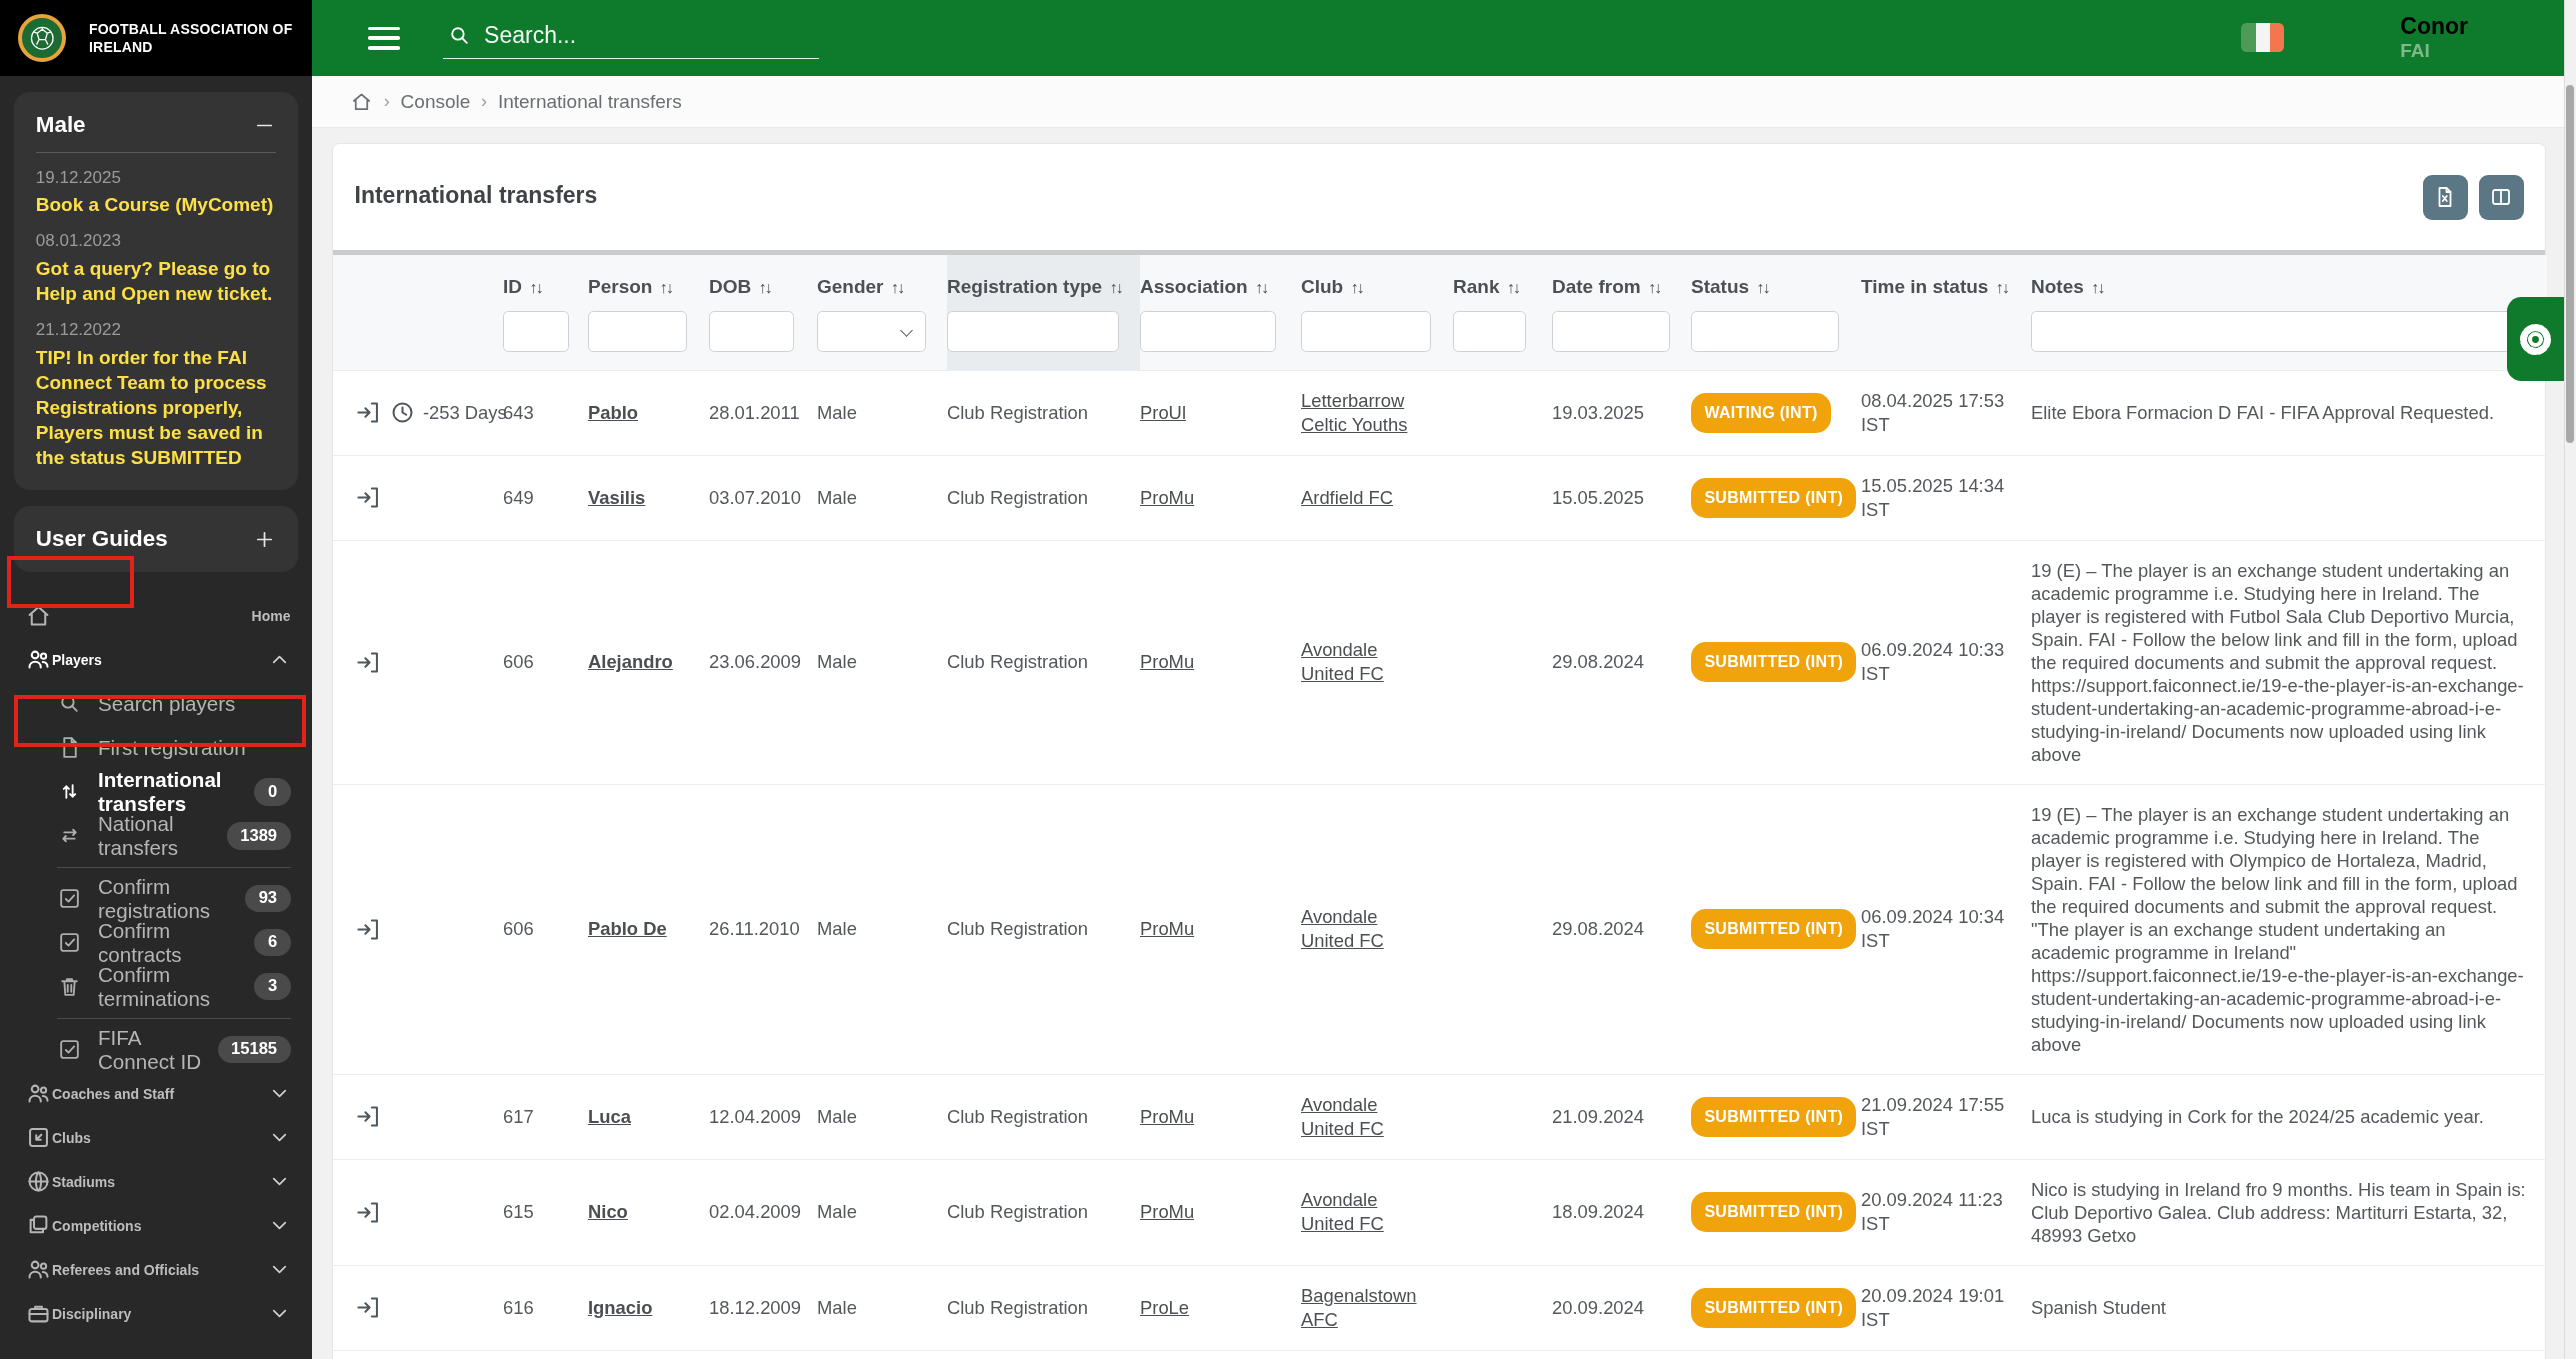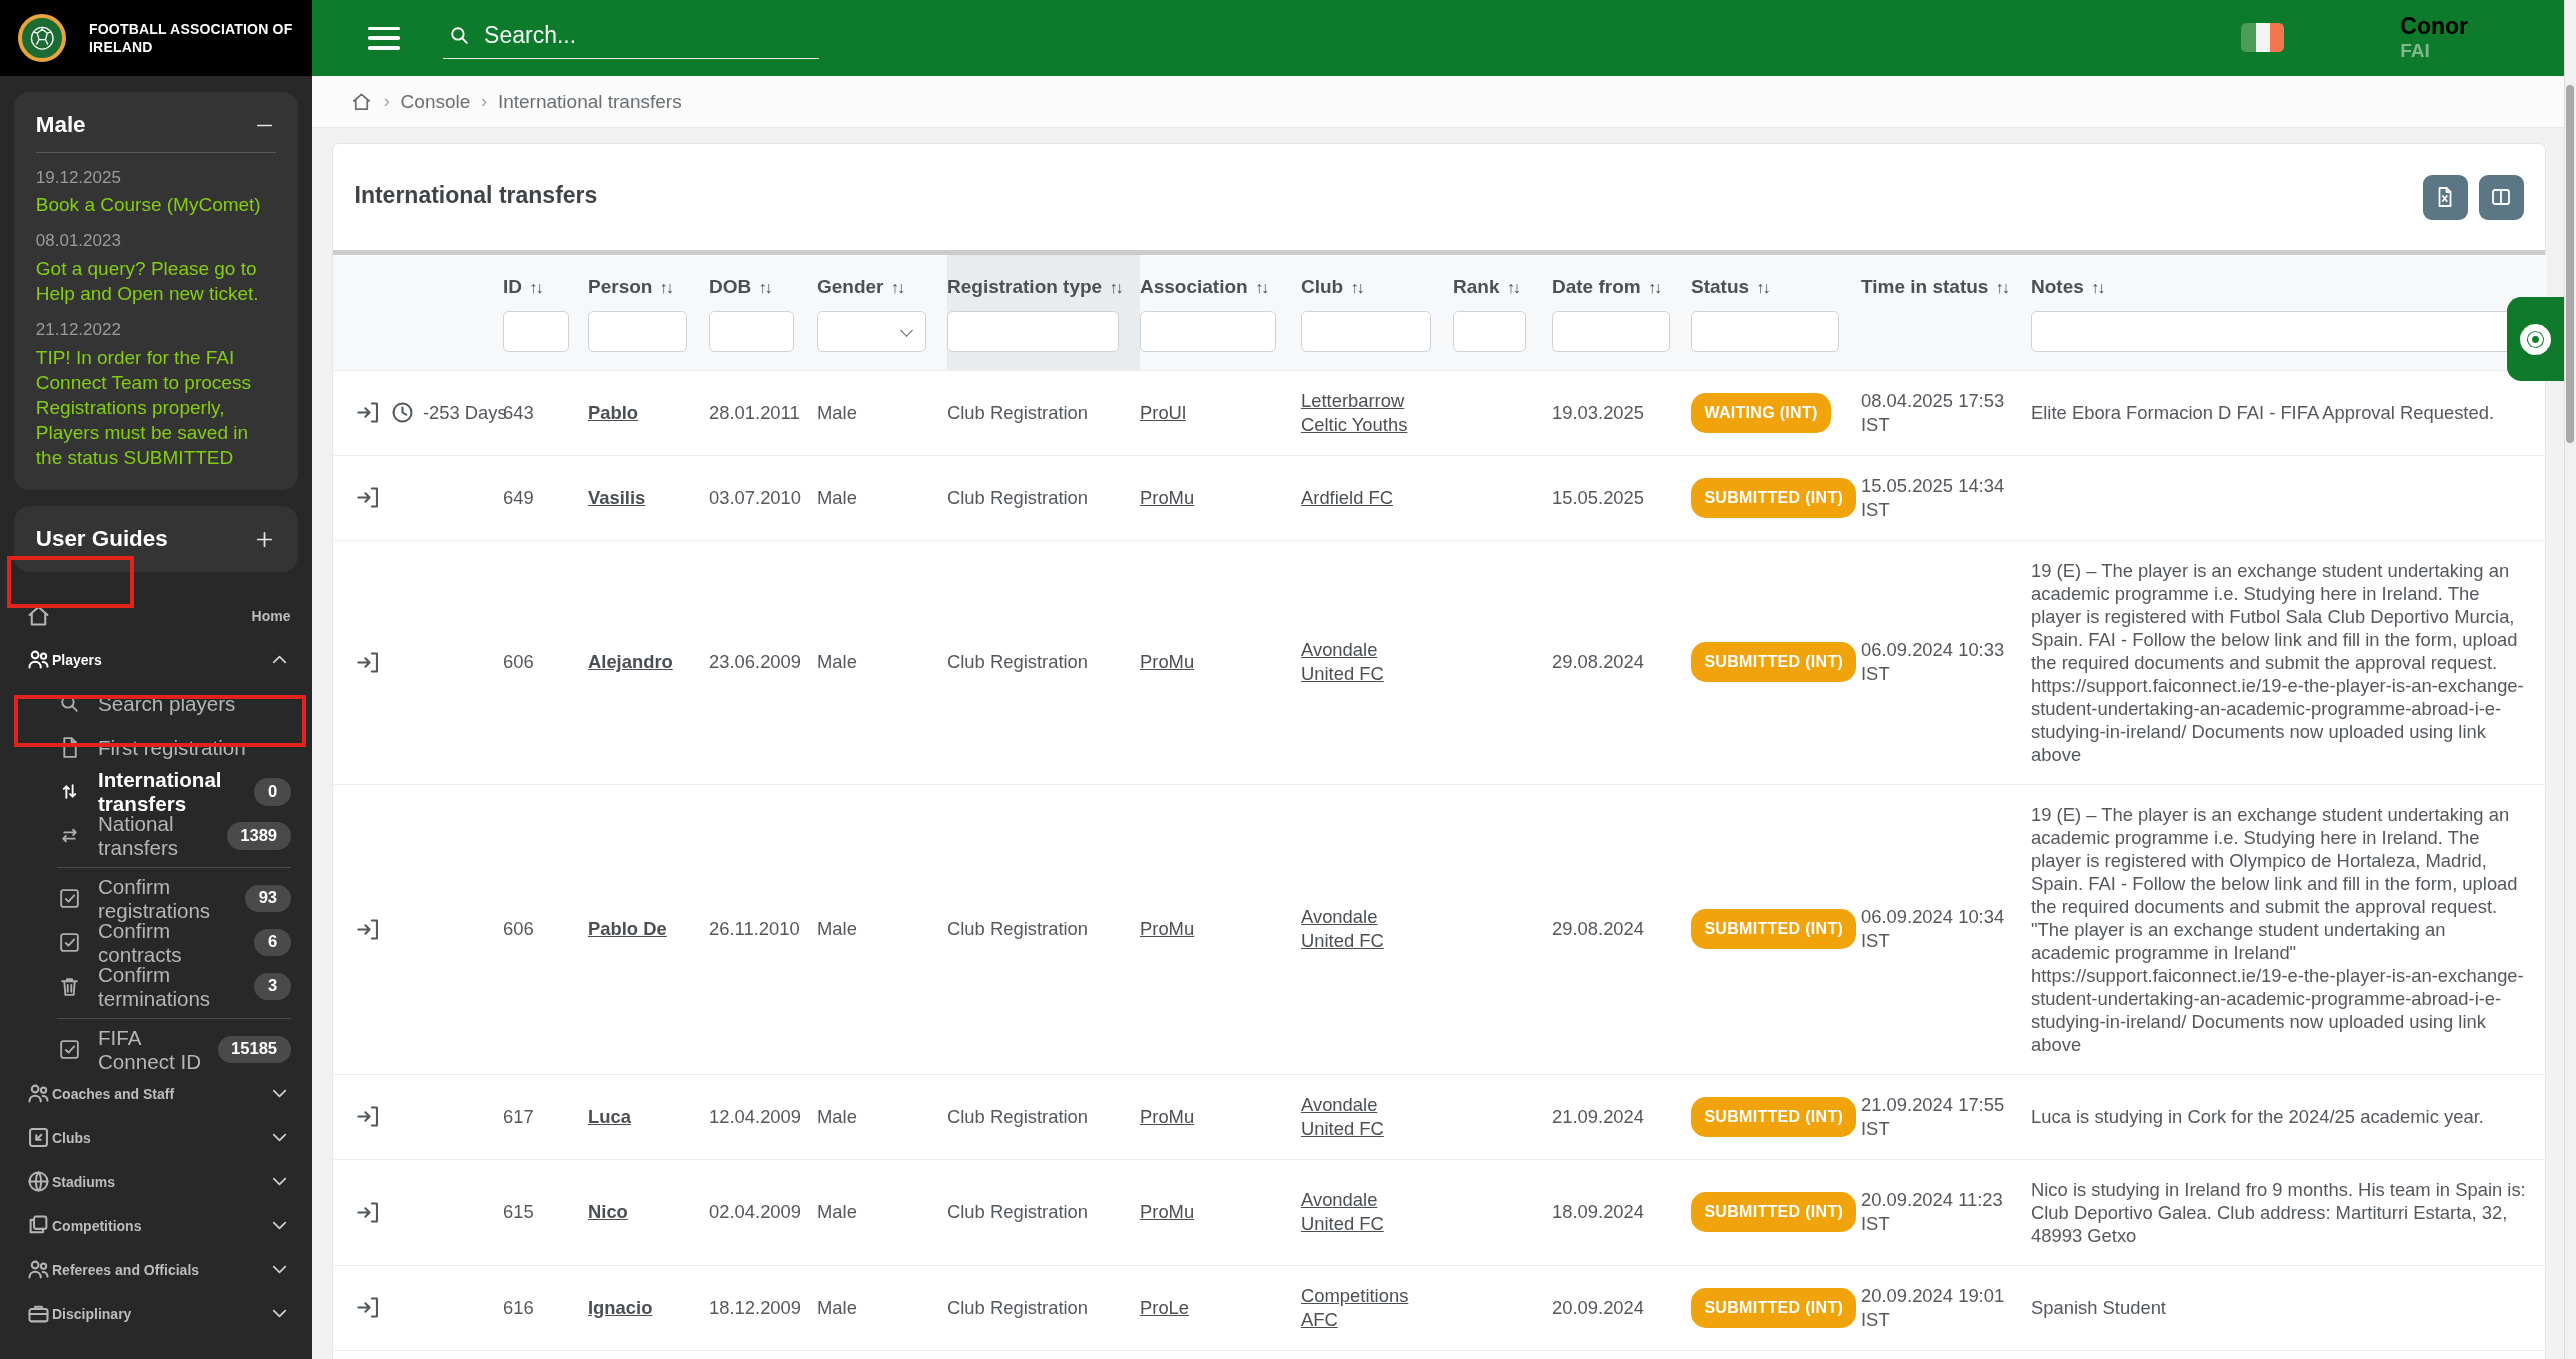--- a/index.html
+++ b/index.html
@@ -11,21 +11,21 @@
   .sidebar { position:absolute; left:0; top:0; width:312px; height:100%; background:#282828; z-index:5; }
   .logo-row { height:76px; display:flex; align-items:center; gap:23px; padding-left:18px; background:#000000; }
   .emblem { width:48px; height:48px; border-radius:50%; background:#1c6b33; border:4.5px solid #e8a33d; display:flex; align-items:center; justify-content:center; }
   .emblem svg { width:30.5px; height:30.5px; stroke:#ffffff; fill:none; stroke-width:1; }
   .logo-text { color:#fff; font-size:14px; font-weight:bold; line-height:1.3; letter-spacing:0.2px; }
   .side-card { margin:16px 14.3px 0; background:#343434; border-radius:16px; padding:20px 21.5px; }
   .card-title-row { display:flex; align-items:center; justify-content:space-between; color:#fff; font-size:22.4px; font-weight:bold; }
   .card-title-row .ico { width:23px; height:23px; color:#e6e6e6; }
   .news-divider { border-top:0.9px solid #5a5a5a; margin:14.3px 0 3.6px; }
   .news-date { color:#9b9b9b; font-size:17px; margin-top:14.3px; }
-  .news-text { color:#84cc16; font-size:19px; font-weight:normal; line-height:1.32; margin-top:4.5px; }
+  .news-text { color:#fde047; font-size:19px; font-weight:bold; line-height:1.32; margin-top:4.5px; }
   .menu { margin-top:21.5px; }
   .menu-item { height:44px; display:flex; align-items:center; padding:0 21.5px 0 25px; color:#bdbdbd; font-size:14px; font-weight:600; cursor:pointer;justify-content:space-between; }
   .menu-item .ico { width:27px; height:27px; flex:0 0 27px; color:#b5b5b5; }
   .menu-item.active { color:#fff; font-weight:bold; }
   .menu-item.active .ico { color:#fff; }
   .menu-item .chev { margin-left:auto; width:23px; height:23px; color:#cfcfcf; }
   .sub-item { height:44px; display:flex; align-items:center; gap:16px; padding:0 21.5px 0 57px; color:#b5b5b5; font-size:20.6px; cursor:pointer; }
   .sub-item .ico { width:25px; height:25px; flex:0 0 25px; color:#adadad; }
   .sub-item.active { color:#fff; font-weight:bold; }
   .sub-item.active .ico { color:#fff; }
@@ -633,21 +633,21 @@
                 </svg>
               </span>
             </div>
           </td>
     <td>616</td>
     <td><a class="lnk strong">Ignacio</a></td>
     <td>18.12.2009</td>
     <td>Male</td>
     <td>Club Registration</td>
     <td><a class="lnk">ProLe</a></td>
-    <td><a class="lnk">Competitions AFC</a></td>
+    <td><a class="lnk">Bagenalstown AFC</a></td>
     <td></td>
     <td>20.09.2024</td>
     <td><span class="badge">SUBMITTED (INT)</span></td>
     <td>20.09.2024 19:01 IST</td>
     <td class="notes">Spanish Student</td>
   </tr>
 
   <tr>
     <td class="first">
             <div class="actcell"></div>

